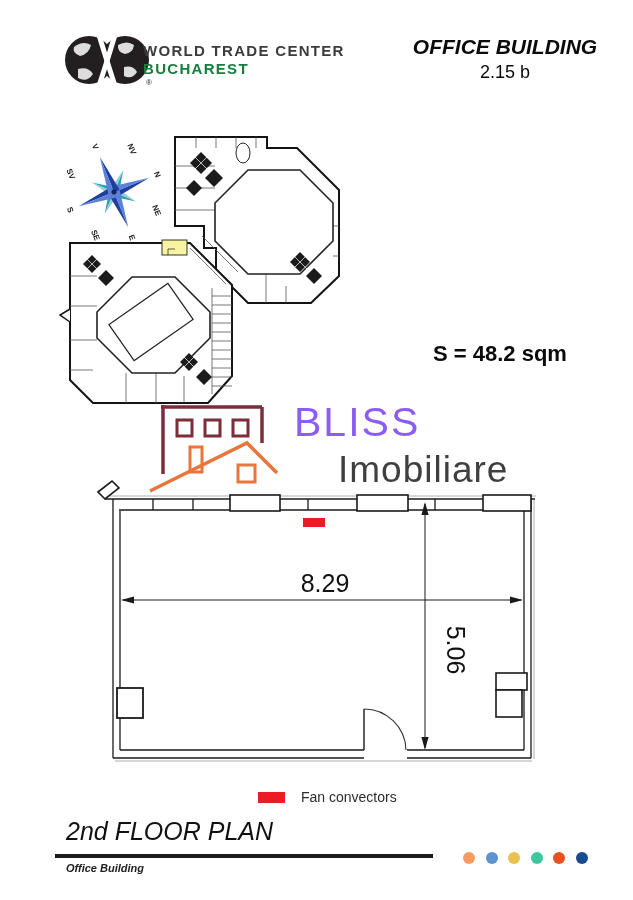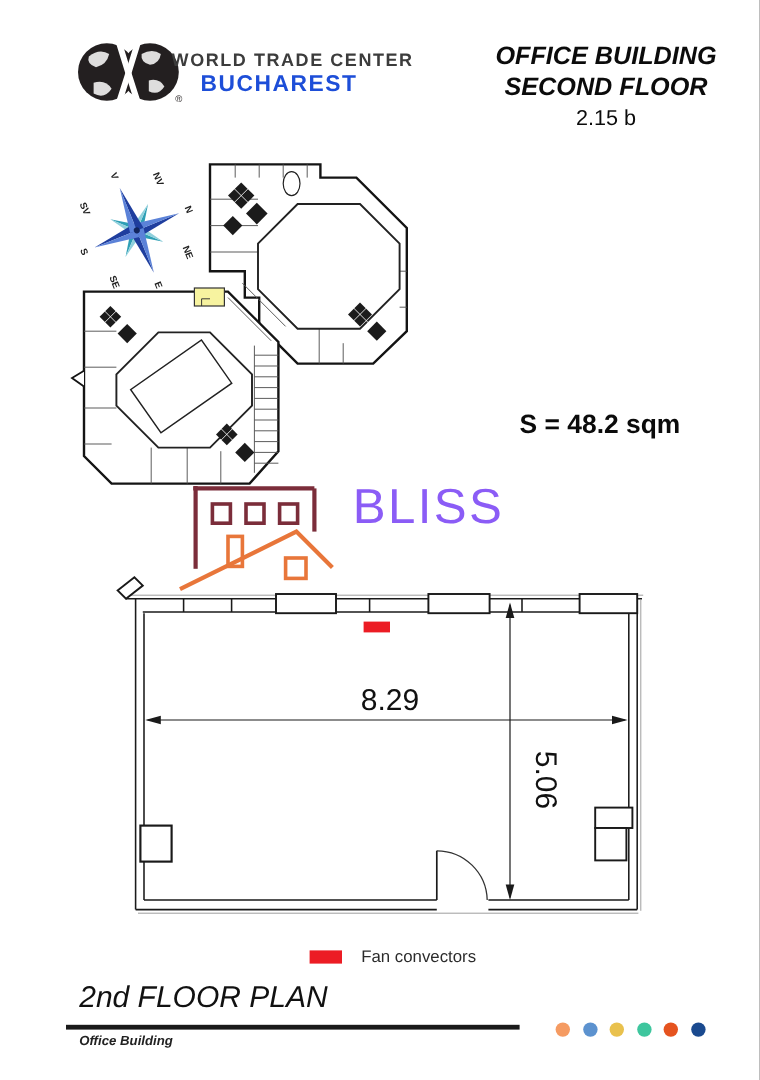--- a/index.html
+++ b/index.html
@@ -1,21 +1,21 @@
 <!DOCTYPE html>
 <html><head>
 <meta charset="utf-8">
 <style>
   html,body{margin:0;padding:0;background:#888;}
   .page{position:relative;width:633px;height:900px;background:#ffffff;margin:0 auto;
         font-family:"Liberation Sans",sans-serif;overflow:hidden;}
   .abs{position:absolute;}
   
   .logo-text1{left:143px;top:42px;font-size:15px;font-weight:bold;letter-spacing:1.3px;color:#3c3c3c;}
-  .logo-text2{left:143px;top:60px;font-size:19px;font-weight:bold;letter-spacing:1.3px;color:#1d4ed8;margin-left:24px;}
+  .logo-text2{left:143px;top:60px;font-size:15px;font-weight:bold;letter-spacing:1.3px;color:#15803d;}
   .title-block{left:385px;top:34px;width:240px;text-align:center;color:#0b0b0b;}
   .title-line{font-size:21px;font-weight:bold;font-style:italic;line-height:26px;}
   .title-code{font-size:18px;font-weight:normal;line-height:24px;}
   
   .area-label{left:433px;top:320px;font-size:22px;font-weight:bold;color:#0b0b0b;margin-top:21px;}
   .wm-bliss{left:294px;top:399px;font-size:41px;color:#8b5cf6;letter-spacing:2px;}
   .wm-imob{left:338px;top:449px;font-size:37px;color:#3f3f3f;letter-spacing:1px;}
   
   .legend-swatch{left:258px;top:792px;width:27px;height:11px;}
   .legend-label{left:301px;top:789px;font-size:14px;color:#2b2b2b;}
@@ -41,21 +41,20 @@
     <path d="M16,36 q10,-3 15,5 q-6,9 -15,4 Z" fill="#fff" opacity="0.85"></path>
     <path d="M56,12 q9,-5 16,0 q-1,8 -9,9 q-8,-2 -7,-9 Z" fill="#fff" opacity="0.85"></path>
     <path d="M62,34 q9,-2 13,5 q-5,8 -13,4 Z" fill="#fff" opacity="0.85"></path>
   </svg>
   <div class="abs logo-text1">WORLD TRADE CENTER</div>
   <div class="abs logo-text2">BUCHAREST</div>
   <div class="abs" style="left:146px;top:78px;font-size:8px;color:#231f20">®</div>
 
   <div class="abs title-block">
     <div class="title-line">OFFICE BUILDING</div>
-    <div class="title-line">SECOND FLOOR</div>
     <div class="title-code">2.15 b</div>
   </div>
 
   <svg class="abs" style="left:58px;top:136px" width="112" height="112" viewBox="0 0 112 112">
     <g transform="rotate(68 56 56)">
       <g>
         <g transform="rotate(45 56 56)">
           <path d="M56,32 L61,56 L56,56 Z" fill="#2e9fb5"></path>
             <path d="M56,32 L51,56 L56,56 Z" fill="#8fd0dc"></path>
           </g>
@@ -159,20 +158,21 @@
       <rect x="65" y="20" width="15" height="16" stroke-width="3"></rect>
       <rect x="93" y="20" width="15" height="16" stroke-width="3"></rect>
     </g>
     <g fill="none" stroke-width="3.5" stroke="#e8763a">
       <path d="M10,91 L107,43 L137,73"></path>
       <rect x="50" y="47" width="12" height="25" stroke-width="3"></rect>
       <rect x="98" y="65" width="17" height="17" stroke-width="3"></rect>
     </g>
   </svg>
   <div class="abs wm-bliss">BLISS</div>
+  <div class="abs wm-imob">Imobiliare</div>
 
   <svg class="abs" style="left:95px;top:478px" width="450" height="305" viewBox="0 0 450 305">
     <g stroke="#9a9a9a" stroke-width="0.8" fill="none">
       <path d="M12,18 H441 M439,22 V281 M20,283 H437"></path>
     </g>
     <g stroke="#1a1a1a" stroke-width="1.3" fill="none">
       <path d="M3,14 L17,3 L24,10 L10,21 Z" fill="#fff" stroke-width="1.6"></path>
       <path d="M10,21 H440"></path>
       <path d="M24,32 H429"></path>
       <path d="M58,21 V32 M98,21 V32 M213,21 V32 M340,21 V32"></path>

